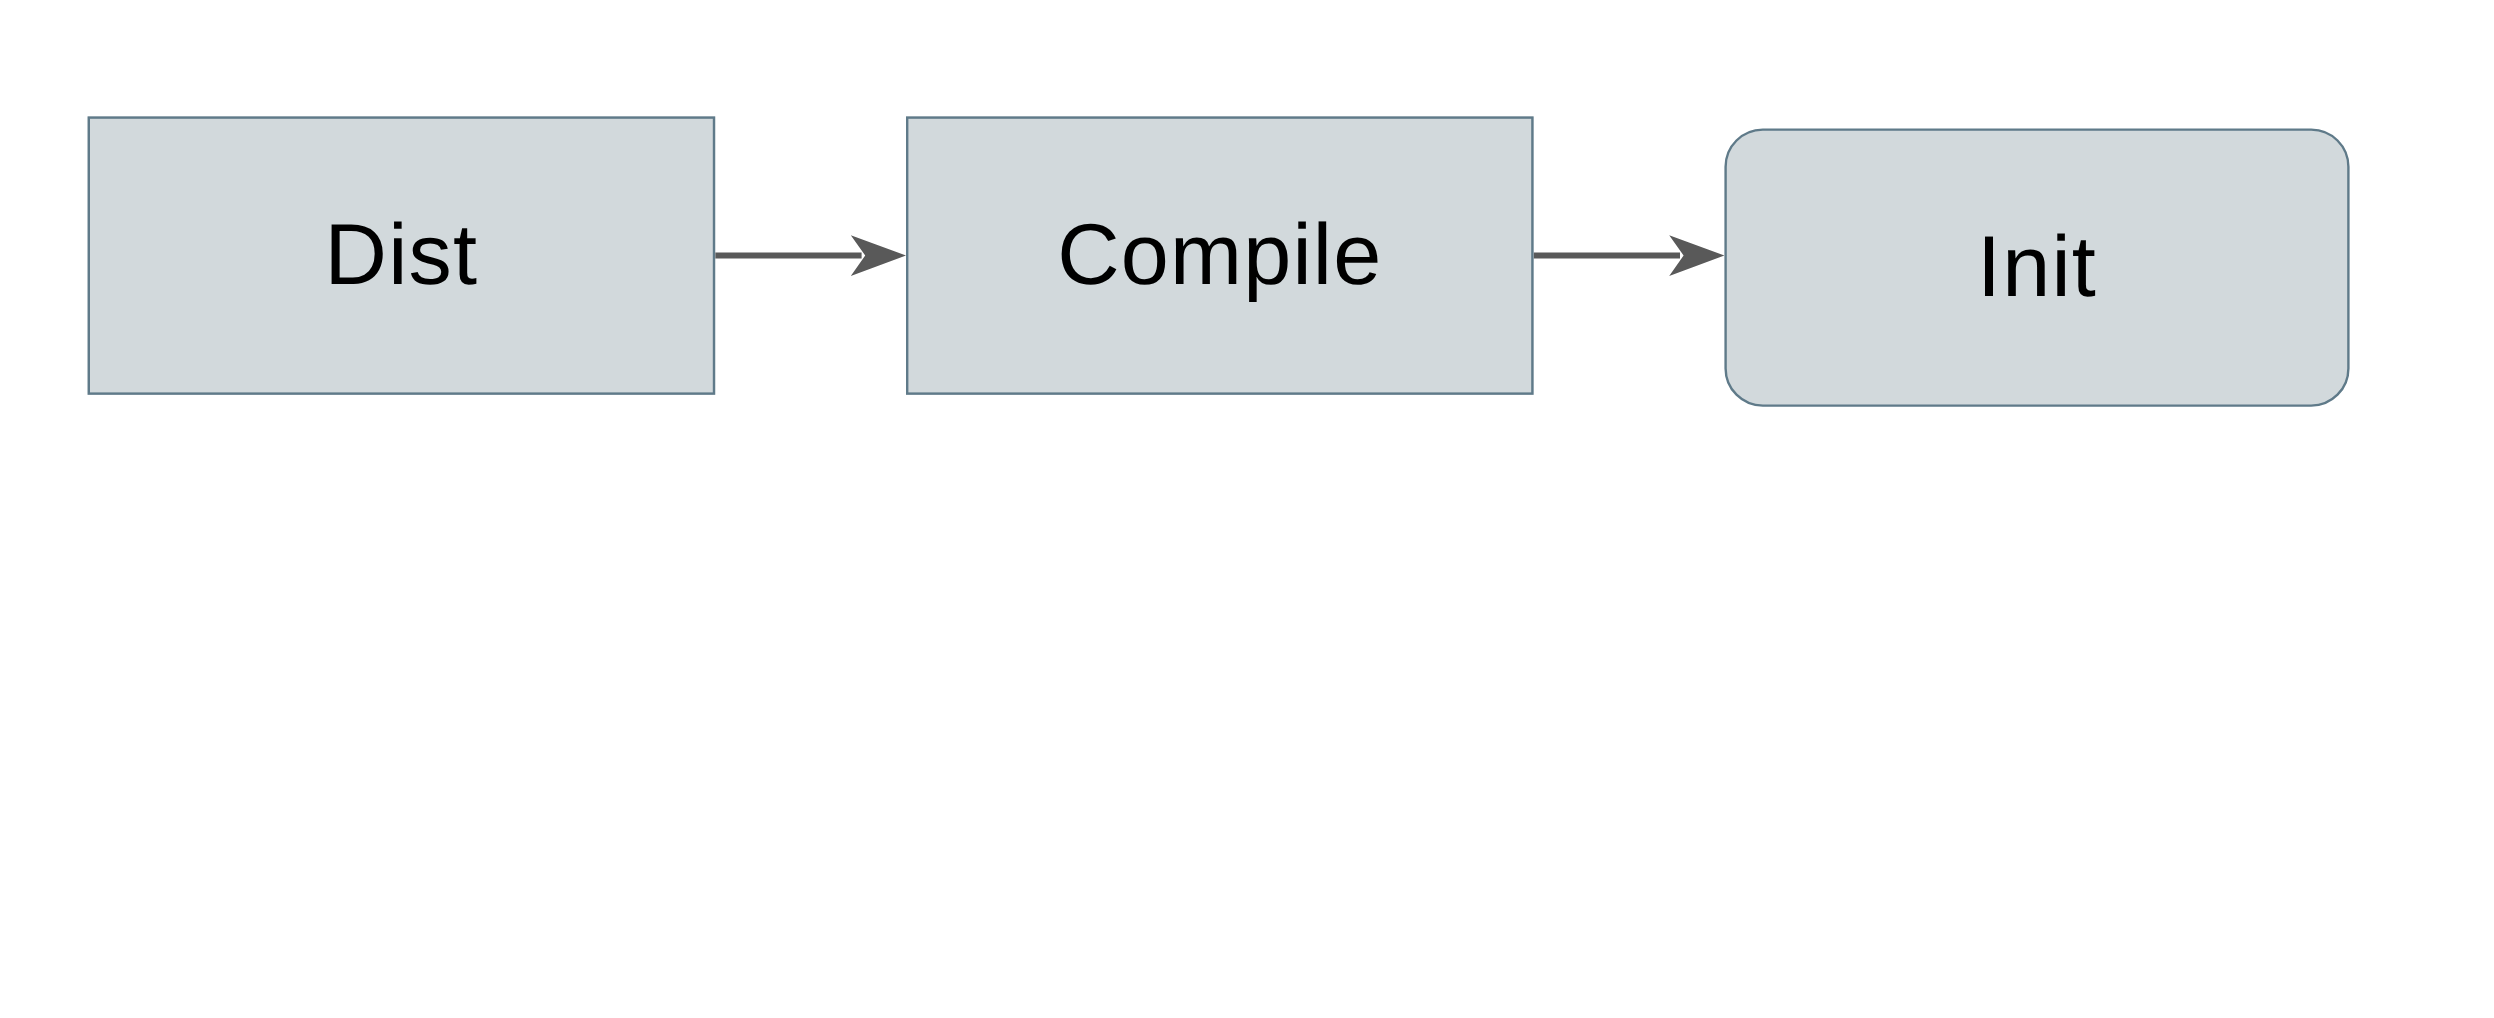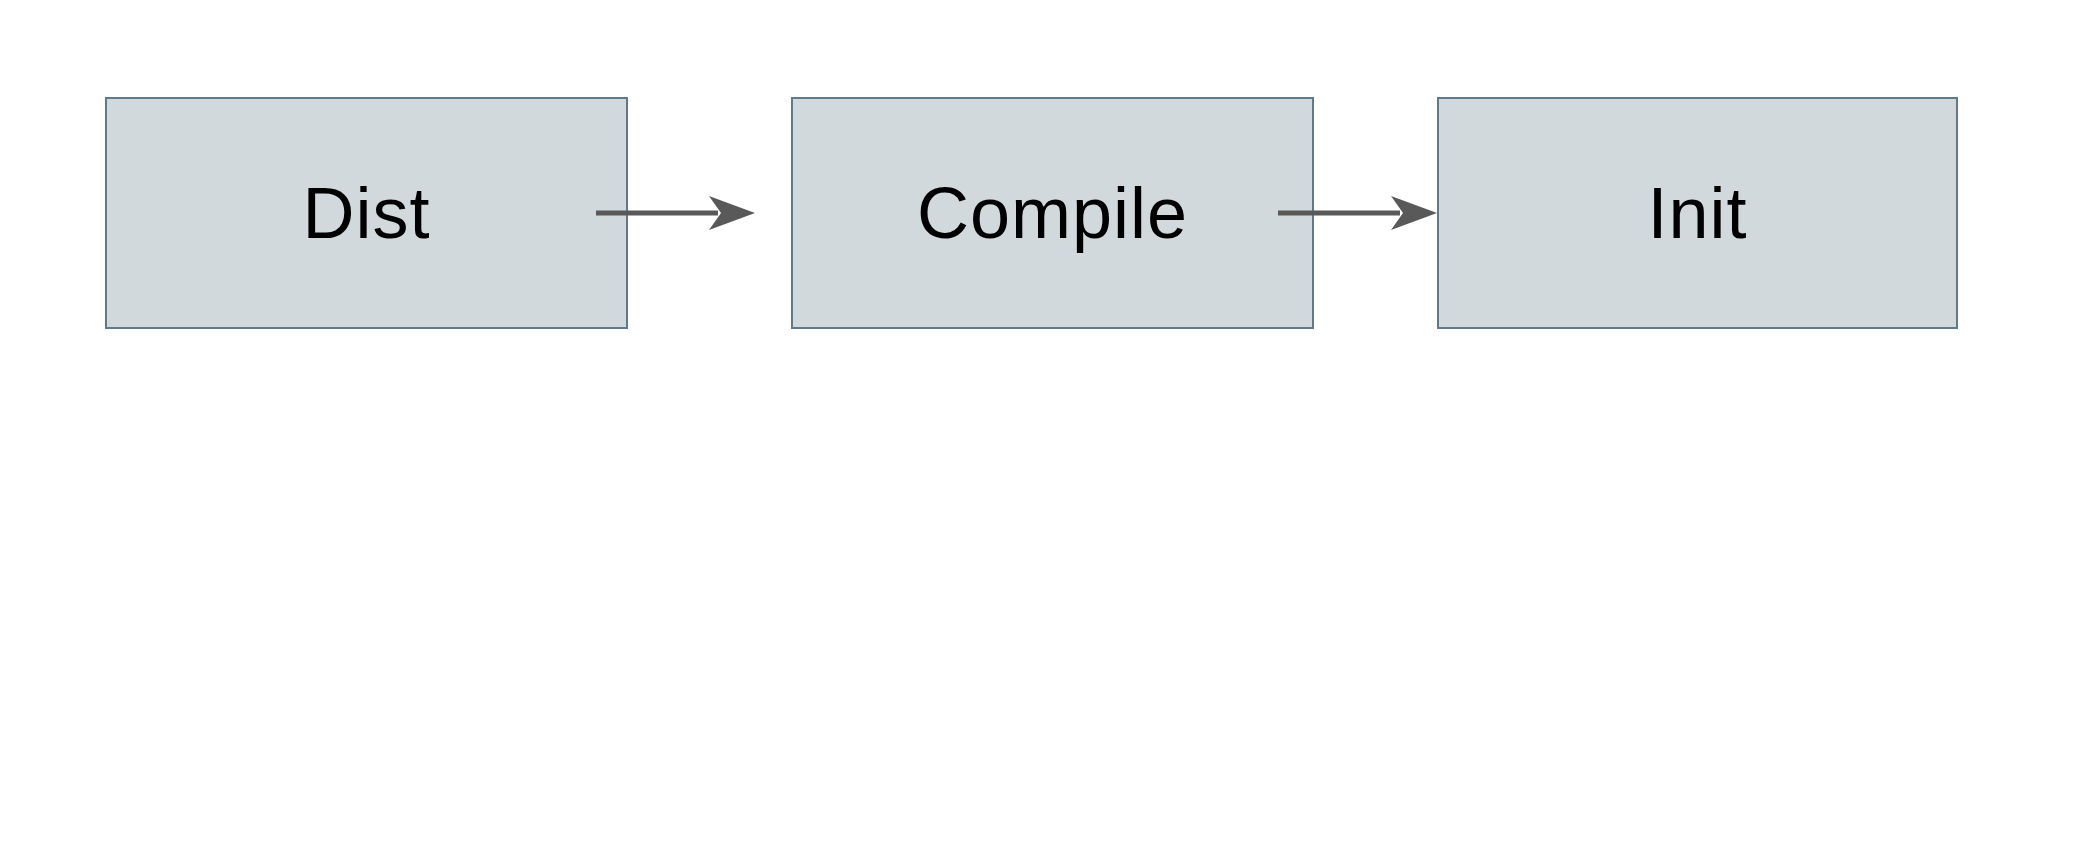--- a/index.html
+++ b/index.html
@@ -31,23 +31,23 @@
     align-items: center;
     justify-content: center;
   }
   .node .label {
     font-size: 72px;
     font-weight: 400;
     color: var(--text_color);
     letter-spacing: 1px;
     white-space: nowrap;
   }
-  .node-dist    { left: 73px;   top: 97px;  width: 523px; height: 232px; margin-left: 32px; }
-  .node-compile { left: 755px;  top: 97px;  width: 523px; height: 232px; margin-left: 36px; }
-  .node-init    { left: 1437px; top: 97px;  width: 521px; height: 232px; }
+  .node-dist    { left: 73px;   top: 97px;  width: 523px; height: 232px; }
+  .node-compile { left: 755px;  top: 97px;  width: 523px; height: 232px; }
+  .node-init    { left: 1437px; top: 107px;  width: 521px; height: 232px; border-radius: 32px; }
   .node-clean   { left: 755px;  top: 512px; width: 522px; height: 231px; }
   .edge {
     position: absolute;
     top: 193px;
     width: 159px;
     height: 40px;
   }
   .edge-1 { left: 596px; }
   .edge-2 { left: 1278px; }
   .edge line    { stroke: var(--arrow_color); stroke-width: 5; }

